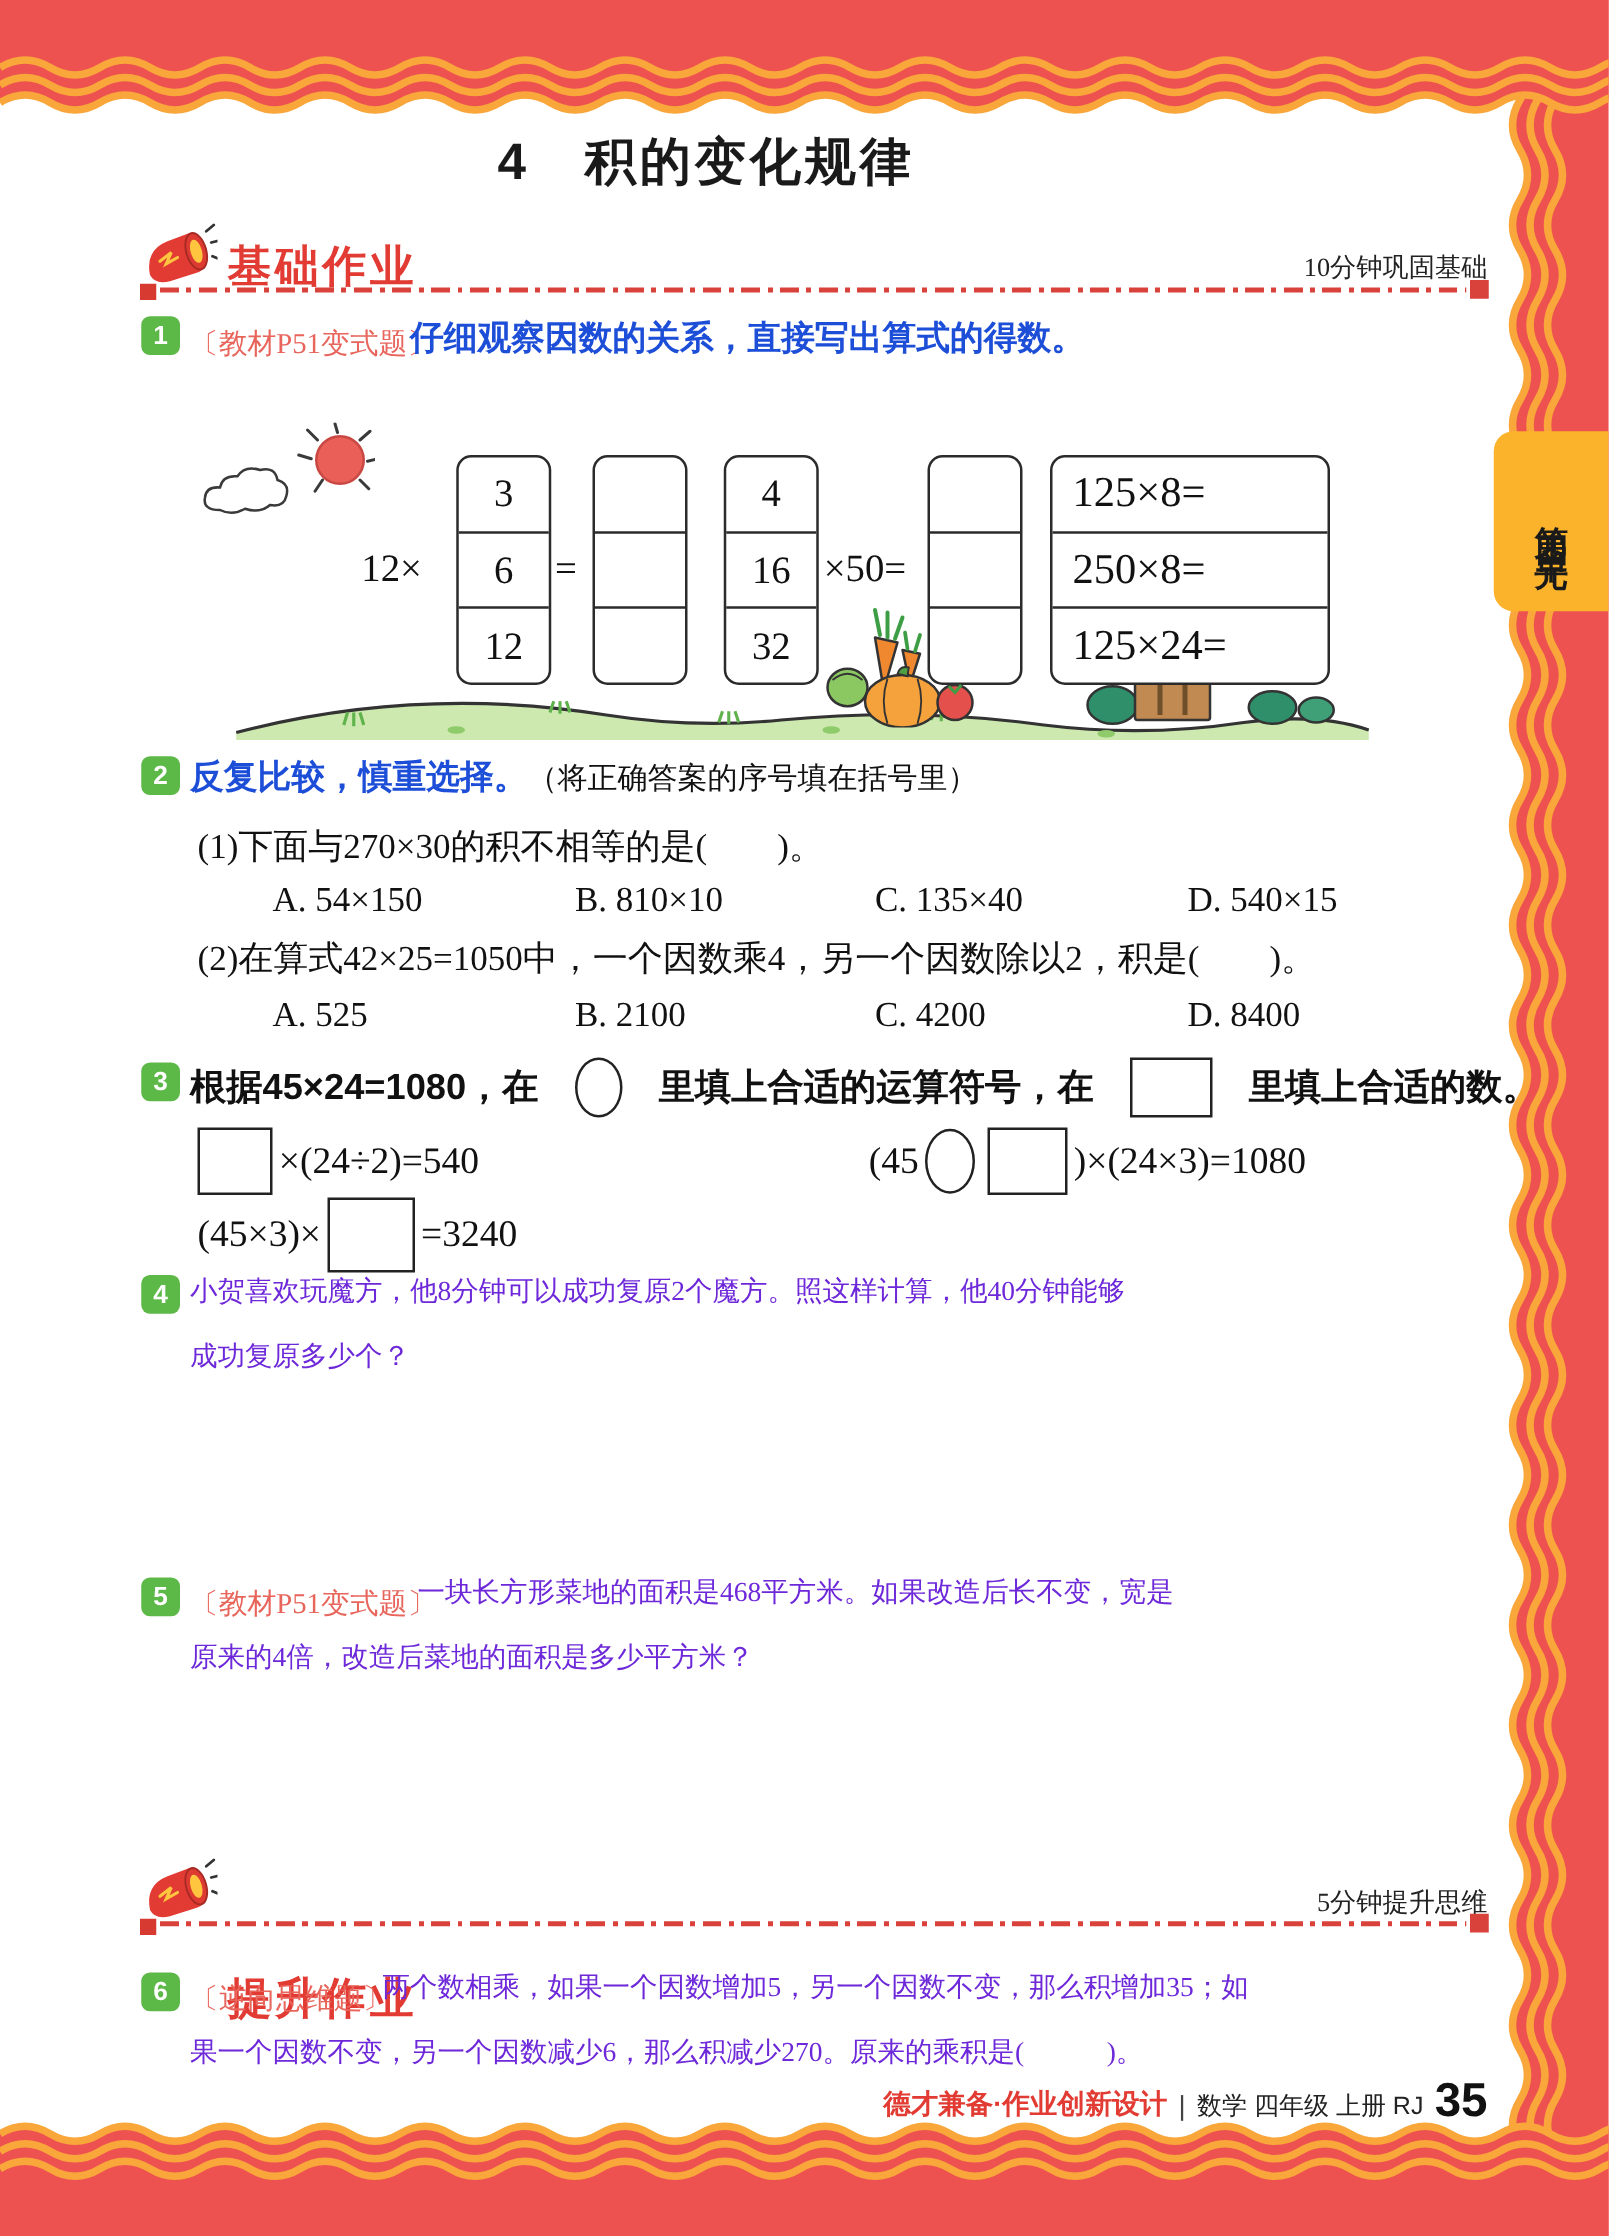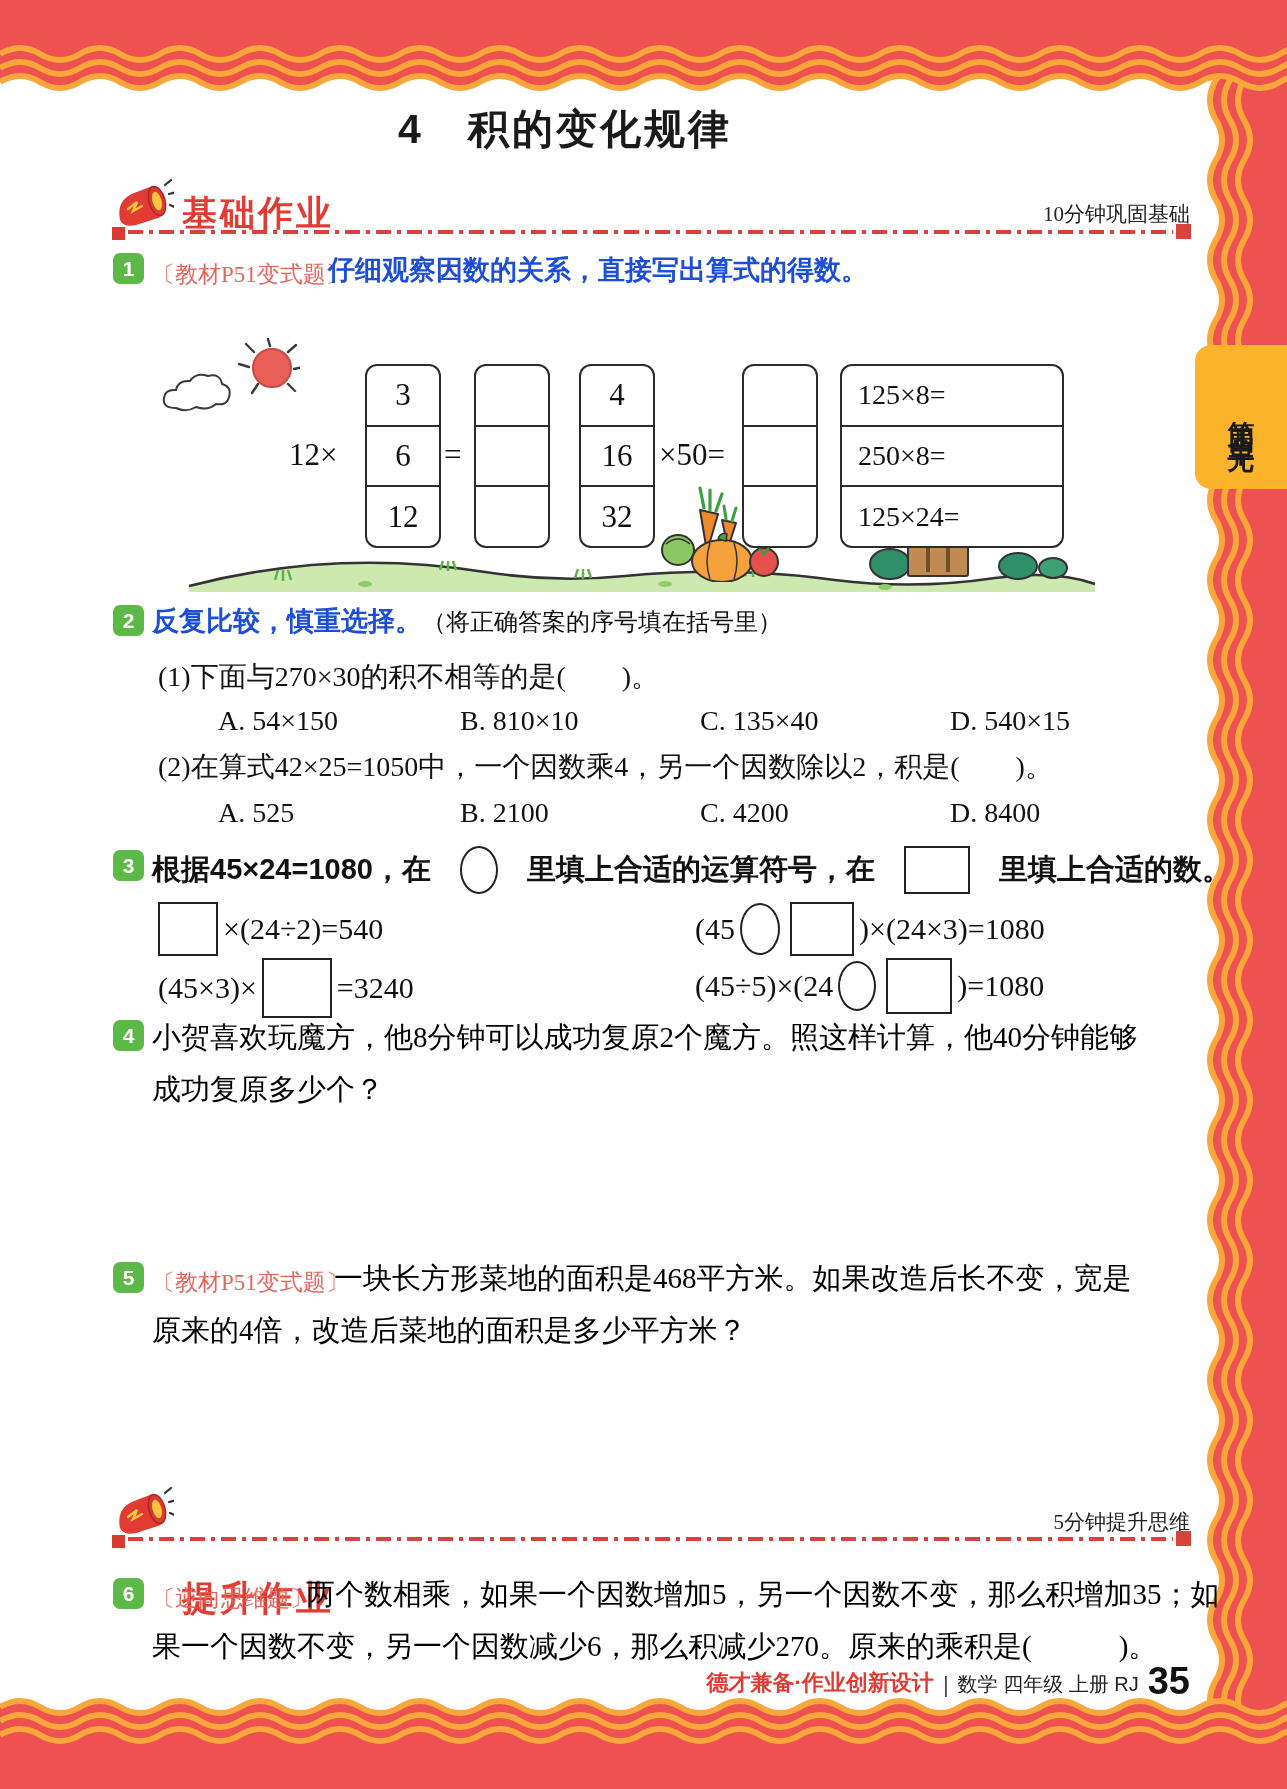--- a/index.html
+++ b/index.html
@@ -18,37 +18,37 @@
   .sec-head{font-weight:800;font-size:35px;letter-spacing:3px;color:#E23B33;}
   .timing{font-family:"Liberation Serif",serif;font-size:21px;color:#222;text-align:right;}
   .dashline{position:absolute;height:4px;
      background:repeating-linear-gradient(to right,#D8423B 0 15px,transparent 15px 21px,#D8423B 21px 25px,transparent 25px 31px);}
   .endsq{position:absolute;width:15px;height:15px;background:#D8423B;}
   .badge{position:absolute;width:31px;height:31px;background:#5CB847;border-radius:7px;color:#fff;
          display:flex;align-items:center;justify-content:center;font-weight:700;font-size:21px;}
   .tag{font-family:"Liberation Serif",serif;font-size:23px;color:#E8655C;}
   .stmt{font-weight:700;font-size:27px;color:#1d4ed8;}
   .note{font-family:"Liberation Serif",serif;font-weight:400;font-size:24px;color:#111;}
-  .kai{font-family:"Liberation Serif",serif;font-size:29px;color:#000000;}
+  .kai{font-family:"Liberation Serif",serif;font-size:22px;color:#6d28d9;}
   .opt{font-family:"Liberation Serif",serif;font-size:28px;color:#111;}
   .mathtxt{font-family:"Liberation Serif",serif;font-size:31px;color:#111;}
   .eq{position:absolute;display:flex;align-items:center;font-family:"Liberation Serif",serif;
       font-size:30px;color:#111;white-space:nowrap;}
   .bx{display:inline-block;border:2px solid #222;background:#fff;margin:0 5px;}
   .crc{display:inline-block;border:2px solid #222;border-radius:50%;margin:0 5px;}
   .p3stmt{position:absolute;display:flex;align-items:center;font-weight:700;font-size:29px;
           color:#111;white-space:nowrap;gap:24px;}
   
   .numcol{position:absolute;width:72px;height:180px;border:2.5px solid #2b2b2b;border-radius:12px;
           background:#fff;display:flex;flex-direction:column;z-index:2;}
   .ncell{flex:1;display:flex;align-items:center;justify-content:center;
          font-family:"Liberation Serif",serif;font-size:31px;color:#111;}
   .ncell + .ncell{border-top:2.5px solid #2b2b2b;}
   .widecol{width:220px;}
-  .widecol .ncell{justify-content:flex-start;padding-left:16px;font-size:28px;}
+  .widecol .ncell{justify-content:flex-start;padding-left:16px;font-size:34px;}
   .footer{position:absolute;display:flex;align-items:flex-end;gap:9px;}
   .f-brand{color:#E23B33;font-weight:700;font-size:22px;}
   .f-sep{color:#444;font-size:22px;font-weight:300;}
   .f-meta{color:#222;font-size:20px;}
   .f-page{color:#111;font-weight:800;font-size:38px;line-height:0.9;}
 </style>
 </head>
 <body>
 
 <div id="page">
@@ -206,26 +206,20 @@
     <span>(45</span>
     <span class="crc" style="width:36px;height:48px;"></span>
     <span class="bx" style="width:60px;height:50px;"></span>
     <span>)×(24×3)=1080</span>
   </div>
   <div class="eq" style="left:158px;top:958px;">
     <span>(45×3)×</span>
     <span class="bx" style="width:66px;height:56px;"></span>
     <span>=3240</span>
   </div>
-  <div class="eq" style="left:695px;top:958px;">
-    <span>(45÷5)×(24</span>
-    <span class="crc" style="width:34px;height:46px;"></span>
-    <span class="bx" style="width:62px;height:52px;"></span>
-    <span>)=1080</span>
-  </div>
 
   <div class="badge" style="left:113px;top:1020px;">4</div>
   <div class="abs kai" style="left:152px;top:1018px;">小贺喜欢玩魔方，他8分钟可以成功复原2个魔方。照这样计算，他40分钟能够</div>
   <div class="abs kai" style="left:152px;top:1070px;">成功复原多少个？</div>
 
   <div class="badge" style="left:113px;top:1262px;">5</div>
   <div class="abs tag" style="left:152px;top:1267px;">〔教材P51变式题〕</div>
   <div class="abs kai" style="left:334px;top:1259px;">一块长方形菜地的面积是468平方米。如果改造后长不变，宽是</div>
   <div class="abs kai" style="left:152px;top:1311px;">原来的4倍，改造后菜地的面积是多少平方米？</div>
 

